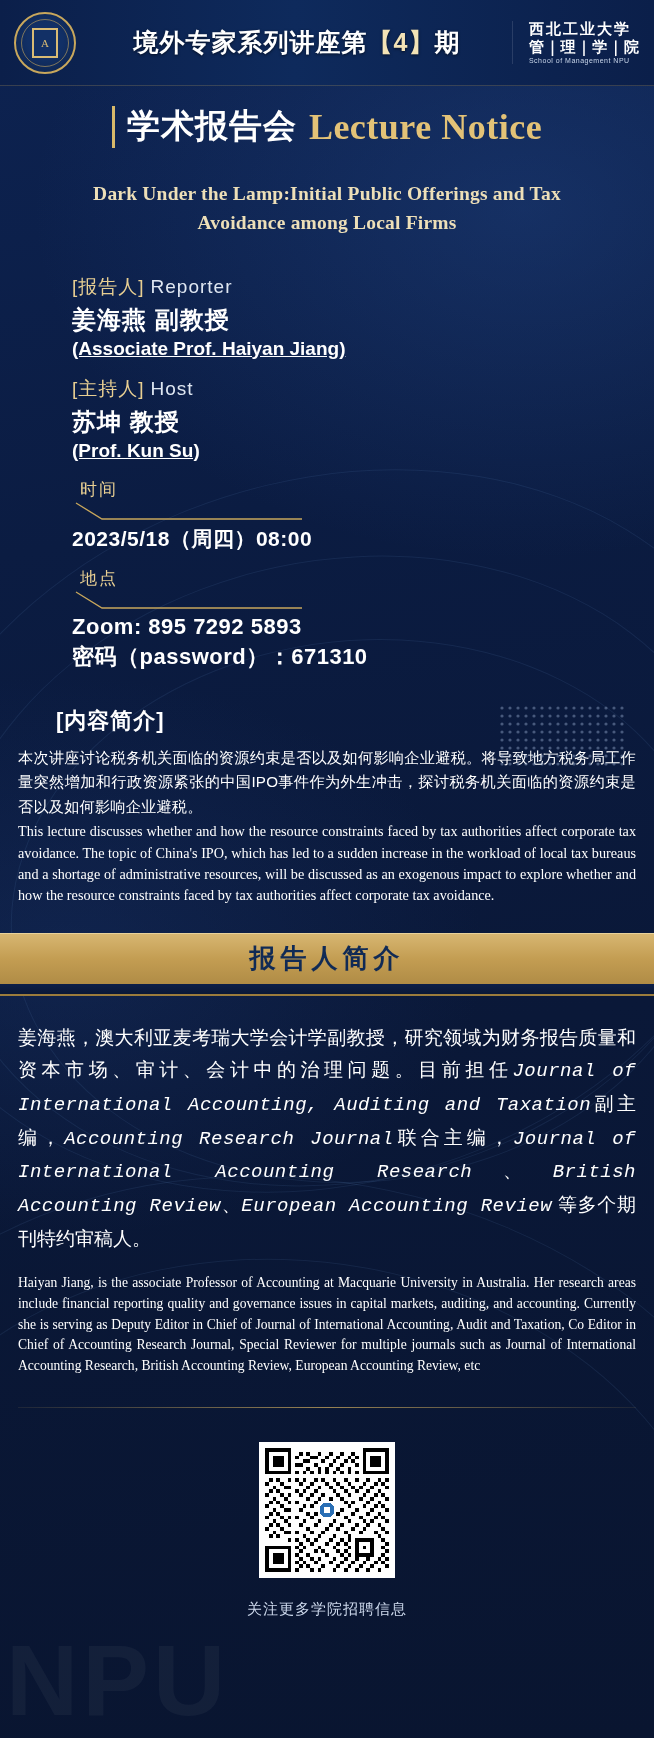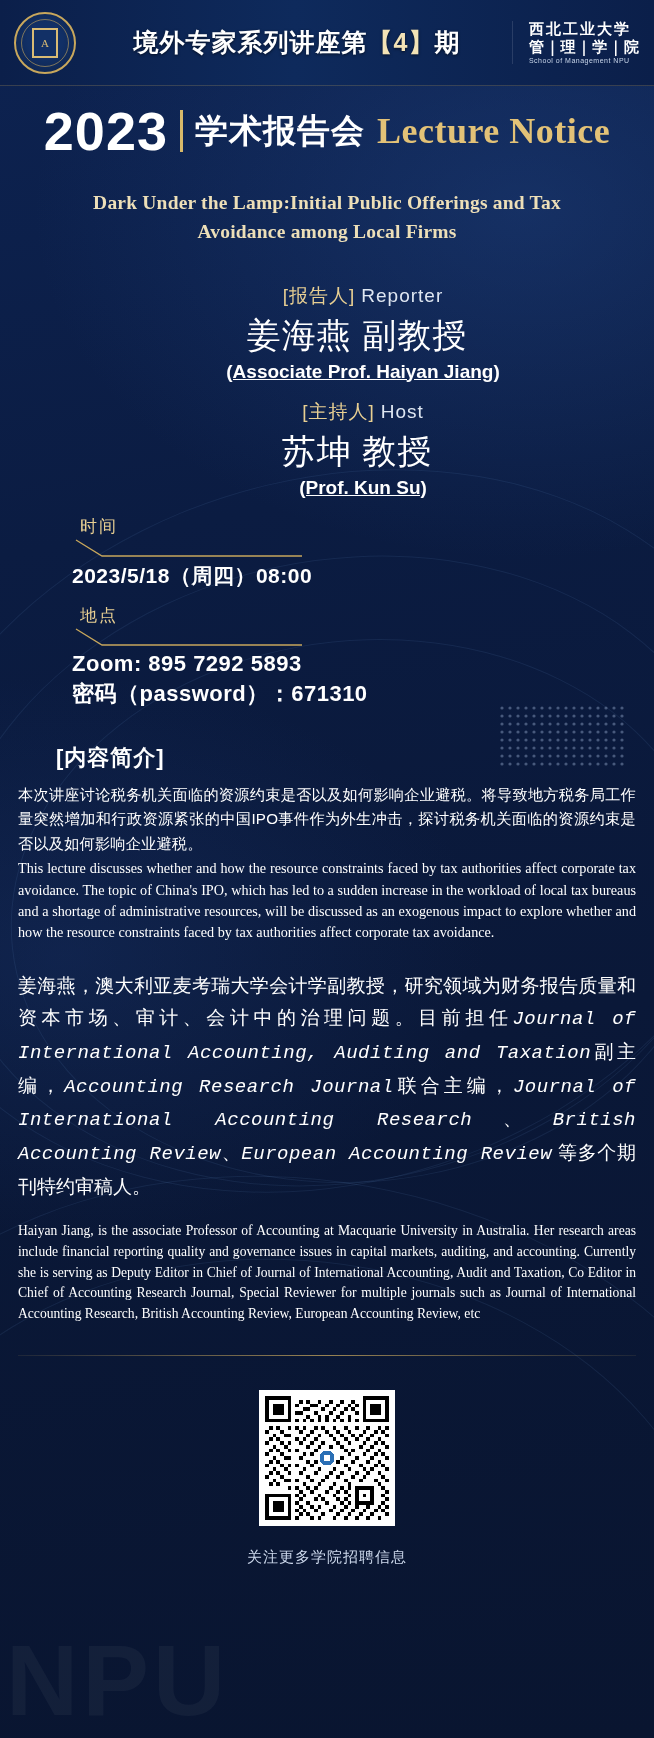--- a/index.html
+++ b/index.html
@@ -170,38 +170,37 @@
     font-family: "Liberation Serif", serif;
     font-size: 19.5px;
     font-weight: bold;
     line-height: 1.5;
     letter-spacing: 0.2px;
   }
 
   
   .people {
     margin: 36px 0 0 72px;
-    text-align: center;
   }
   .role-line {
     color: #e8cf92;
     font-size: 19px;
     font-family: "Liberation Sans", sans-serif;
     letter-spacing: 1px;
     margin-bottom: 4px;
   }
   .role-line .en {
     color: #dfe7f2;
     font-size: 19px;
     margin-left: 6px;
   }
   .name-cn {
     color: #ffffff;
-    font-size: 34px;
-    font-weight: normal;
+    font-size: 24px;
+    font-weight: bold;
     letter-spacing: 1px;
     margin: 2px 12px 2px 0;
   }
   .name-en {
     color: #ffffff;
     font-size: 19px;
     font-weight: bold;
     margin-bottom: 16px;
     text-decoration: underline;
   }
@@ -366,21 +365,20 @@
       <span>境外专家系列讲座第</span><span class="brk">【4】</span><span>期</span>
     </div>
     <div class="uni-logo">
       <div class="uni-cn1">西北工业大学</div>
       <div class="uni-cn2">管｜理｜学｜院</div>
       <div class="uni-en">School of Management NPU</div>
     </div>
   </div>
 
   <div class="title-row">
-    <div class="year">2023</div>
     <div class="vbar"></div>
     <div class="title-cn">学术报告会</div>
     <div class="title-en">Lecture Notice</div>
   </div>
 
   <div class="subtitle">Dark Under the Lamp:Initial Public Offerings and Tax Avoidance among Local Firms</div>
 
   <div class="people">
     <div class="role-line">
       <span>[报告人]</span><span class="en">Reporter</span>
@@ -559,20 +557,26 @@
           <circle cx="116" cy="4" r="1.6"></circle>
           <circle cx="124" cy="4" r="1.6"></circle>
       </g>
     </g>
   </svg>
 
   <div class="sec-title">[内容简介]</div>
   <div class="para-cn">本次讲座讨论税务机关面临的资源约束是否以及如何影响企业避税。将导致地方税务局工作量突然增加和行政资源紧张的中国IPO事件作为外生冲击，探讨税务机关面临的资源约束是否以及如何影响企业避税。</div>
   <div class="para-en">This lecture discusses whether and how the resource constraints faced by tax authorities affect corporate tax avoidance. The topic of China's IPO, which has led to a sudden increase in the workload of local tax bureaus and a shortage of administrative resources, will be discussed as an exogenous impact to explore whether and how the resource constraints faced by tax authorities affect corporate tax avoidance.</div>
 
+  <div class="banner-wrap">
+    <div class="banner">
+      <span>报告人简介</span>
+    </div>
+    <div class="banner-under"></div>
+  </div>
 
   <div class="bio-box">
     <div class="bio-cn"><span>姜海燕，澳大利亚麦考瑞大学会计学副教授，研究领域为财务报告质量和资本市场、审计、会计中的治理问题。目前担任</span><span class="mono">Journal of International Accounting, Auditing and Taxation</span><span>副主编，</span><span class="mono">Accounting Research Journal</span><span>联合主编，</span><span class="mono">Journal of International Accounting Research</span><span>、</span><span class="mono">British Accounting Review</span><span>、</span><span class="mono">European Accounting Review</span><span> 等多个期刊特约审稿人。</span></div>
     <div class="bio-en">Haiyan Jiang, is the associate Professor of Accounting at Macquarie University in Australia. Her research areas include financial reporting quality and governance issues in capital markets, auditing, and accounting. Currently she is serving as Deputy Editor in Chief of Journal of International Accounting, Audit and Taxation, Co Editor in Chief of Accounting Research Journal, Special Reviewer for multiple journals such as Journal of International Accounting Research, British Accounting Review, European Accounting Review, etc</div>
   </div>
 
   <div class="divider"></div>
 
   <div class="qr-wrap">
     <svg class="qr" viewBox="0 0 33 33" shape-rendering="crispEdges">

